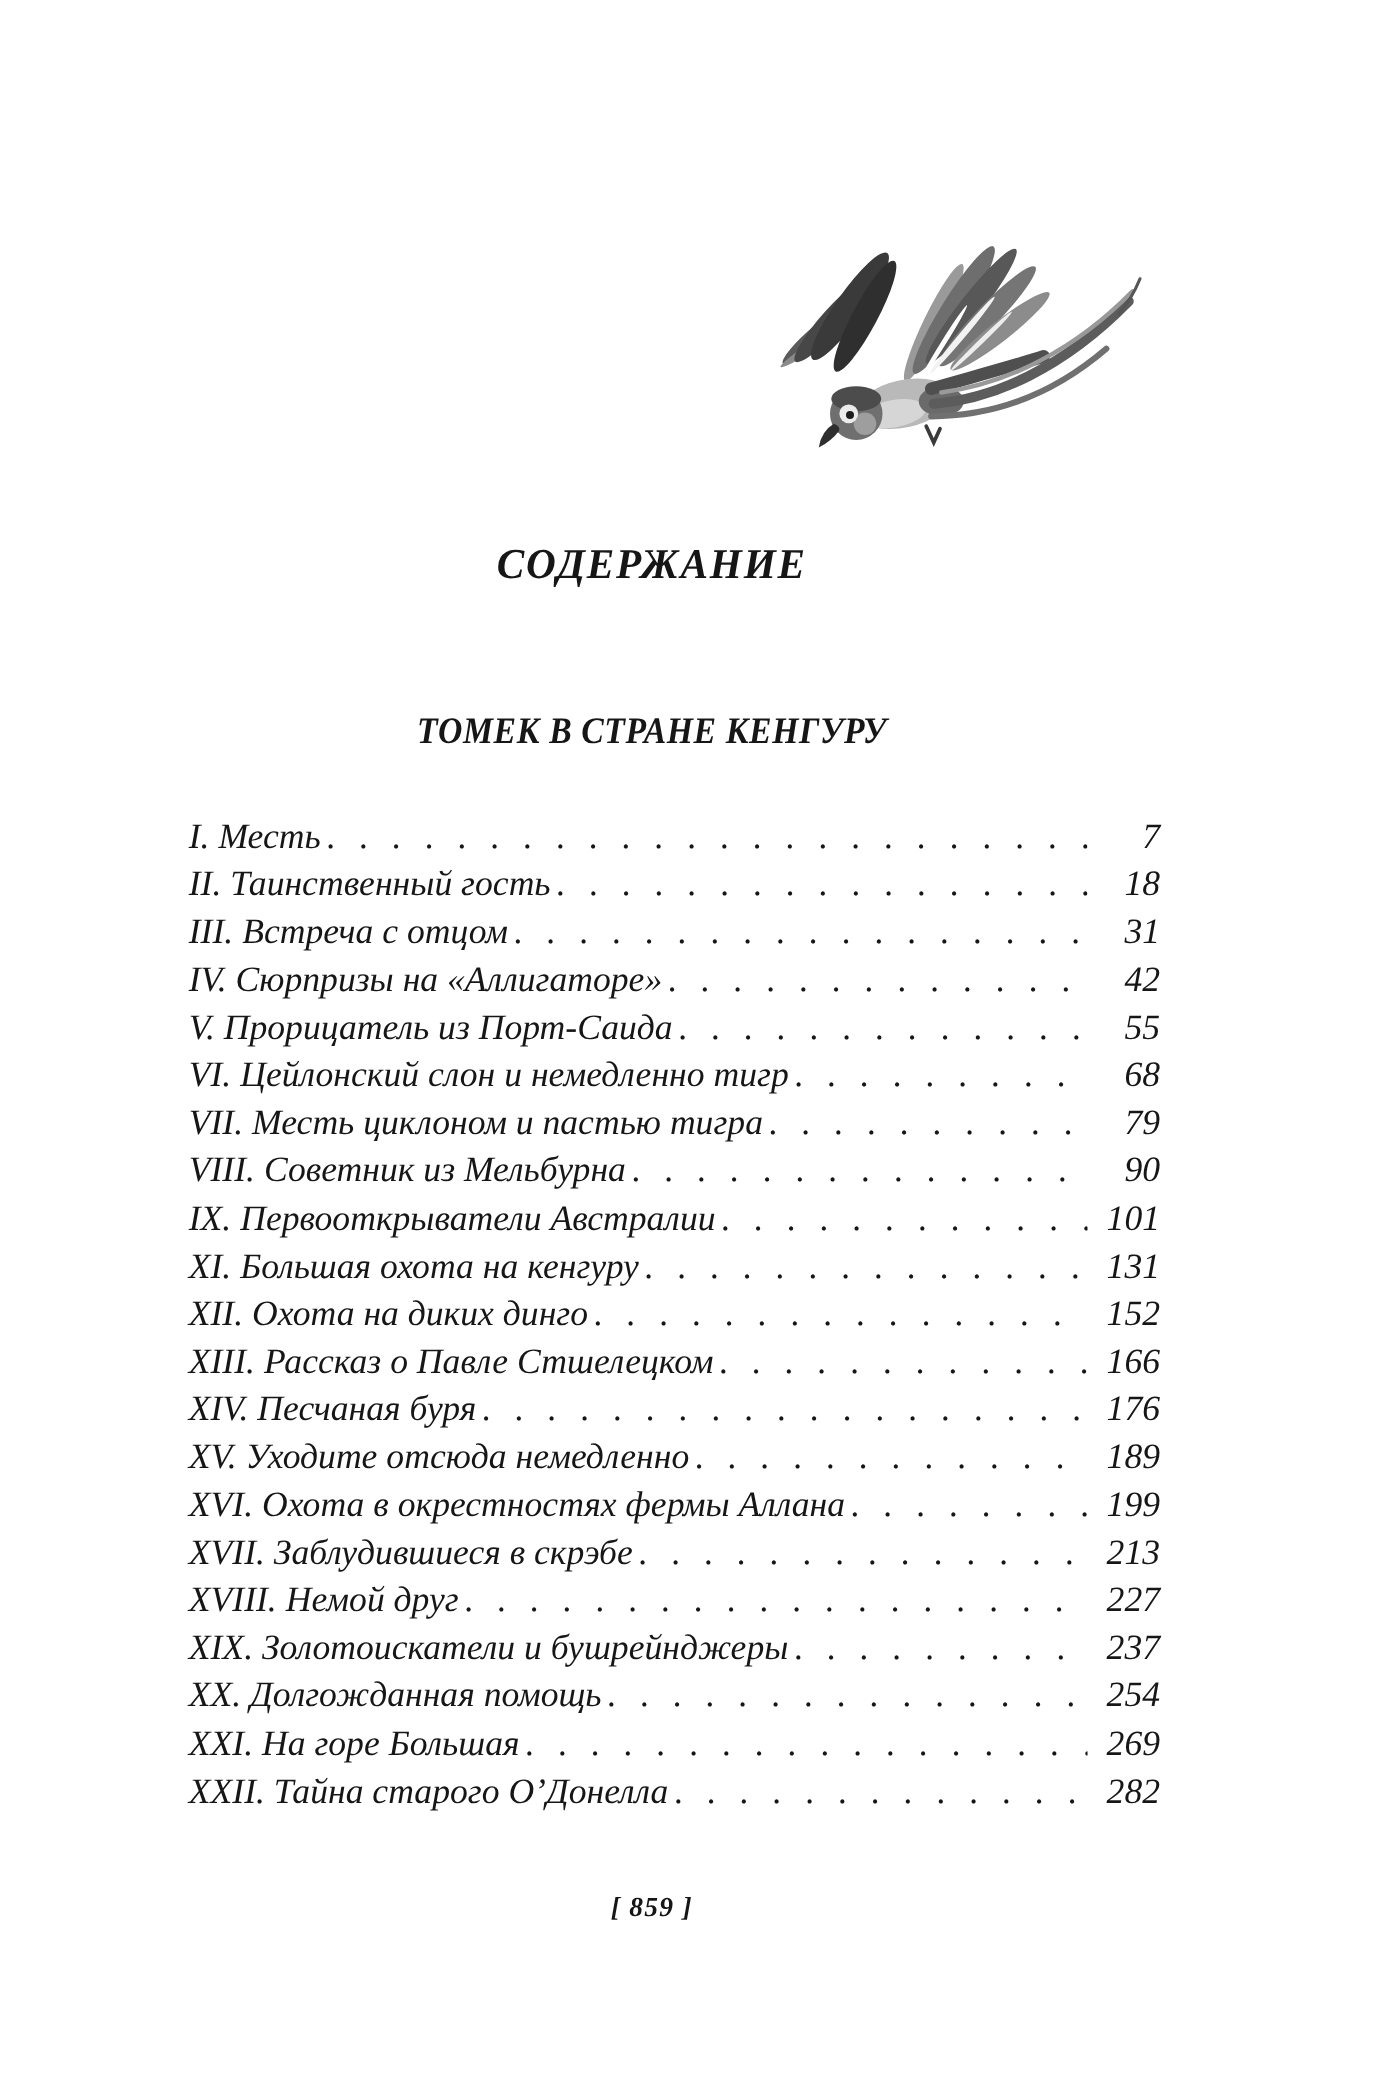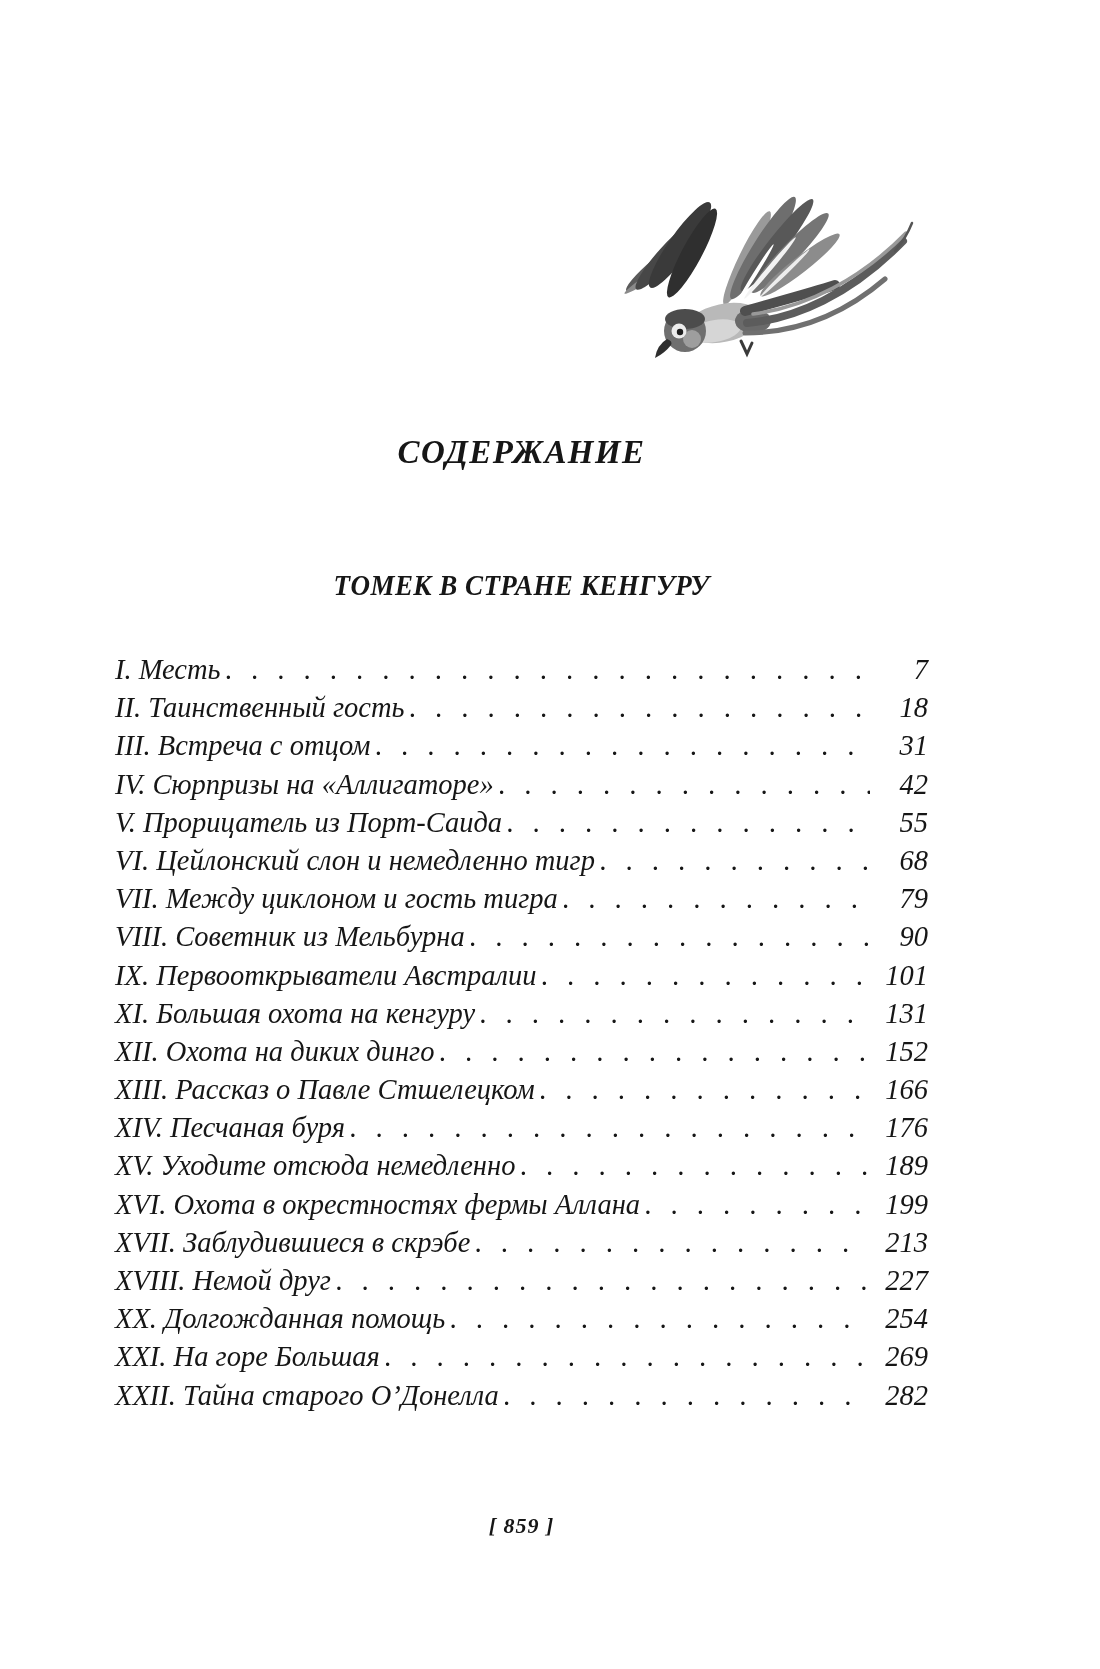--- a/index.html
+++ b/index.html
@@ -34,21 +34,21 @@
     font-size:30px;font-weight:bold;line-height:1;
     letter-spacing:0.5px;
     transform:scaleX(0.9);transform-origin:center;
   }
   .toc{
     position:absolute;top:651px;left:0;width:100%;
   }
   .entry{
     display:flex;align-items:baseline;
     height:38.2px;line-height:38.2px;
-    font-size:28.5px;white-space:nowrap;
+    font-size:28.5px;white-space:nowrap;margin-left:36px;
   }
   .entry .t{flex:0 0 auto;}
   .entry .leader{
     flex:1 1 auto;overflow:hidden;white-space:nowrap;
     padding-left:5px;letter-spacing:6px;
     font-size:28.5px;
   }
   .entry .leader::before{
     content:". . . . . . . . . . . . . . . . . . . . . . . . . . . . . . . . . . . . . . . . . . . . . . . . . . . . . . . . . . . . . . . . . . . . . . . .";
   }
@@ -150,21 +150,21 @@
           <span class="num">55</span>
         </div>
 
         <div class="entry">
           <span class="t">VI. Цейлонский слон и немедленно тигр</span>
           <span class="leader"></span>
           <span class="num">68</span>
         </div>
 
         <div class="entry">
-          <span class="t">VII. Между циклоном и гость тигра</span>
+          <span class="t">VII. Месть циклоном и пастью тигра</span>
           <span class="leader"></span>
           <span class="num">79</span>
         </div>
 
         <div class="entry">
           <span class="t">VIII. Советник из Мельбурна</span>
           <span class="leader"></span>
           <span class="num">90</span>
         </div>
 
@@ -216,20 +216,25 @@
           <span class="leader"></span>
           <span class="num">213</span>
         </div>
 
         <div class="entry">
           <span class="t">XVIII. Немой друг</span>
           <span class="leader"></span>
           <span class="num">227</span>
         </div>
 
+        <div class="entry">
+          <span class="t">XIX. Золотоискатели и бушрейнджеры</span>
+          <span class="leader"></span>
+          <span class="num">237</span>
+        </div>
 
         <div class="entry">
           <span class="t">XX. Долгожданная помощь</span>
           <span class="leader"></span>
           <span class="num">254</span>
         </div>
 
         <div class="entry">
           <span class="t">XXI. На горе Большая</span>
           <span class="leader"></span>

